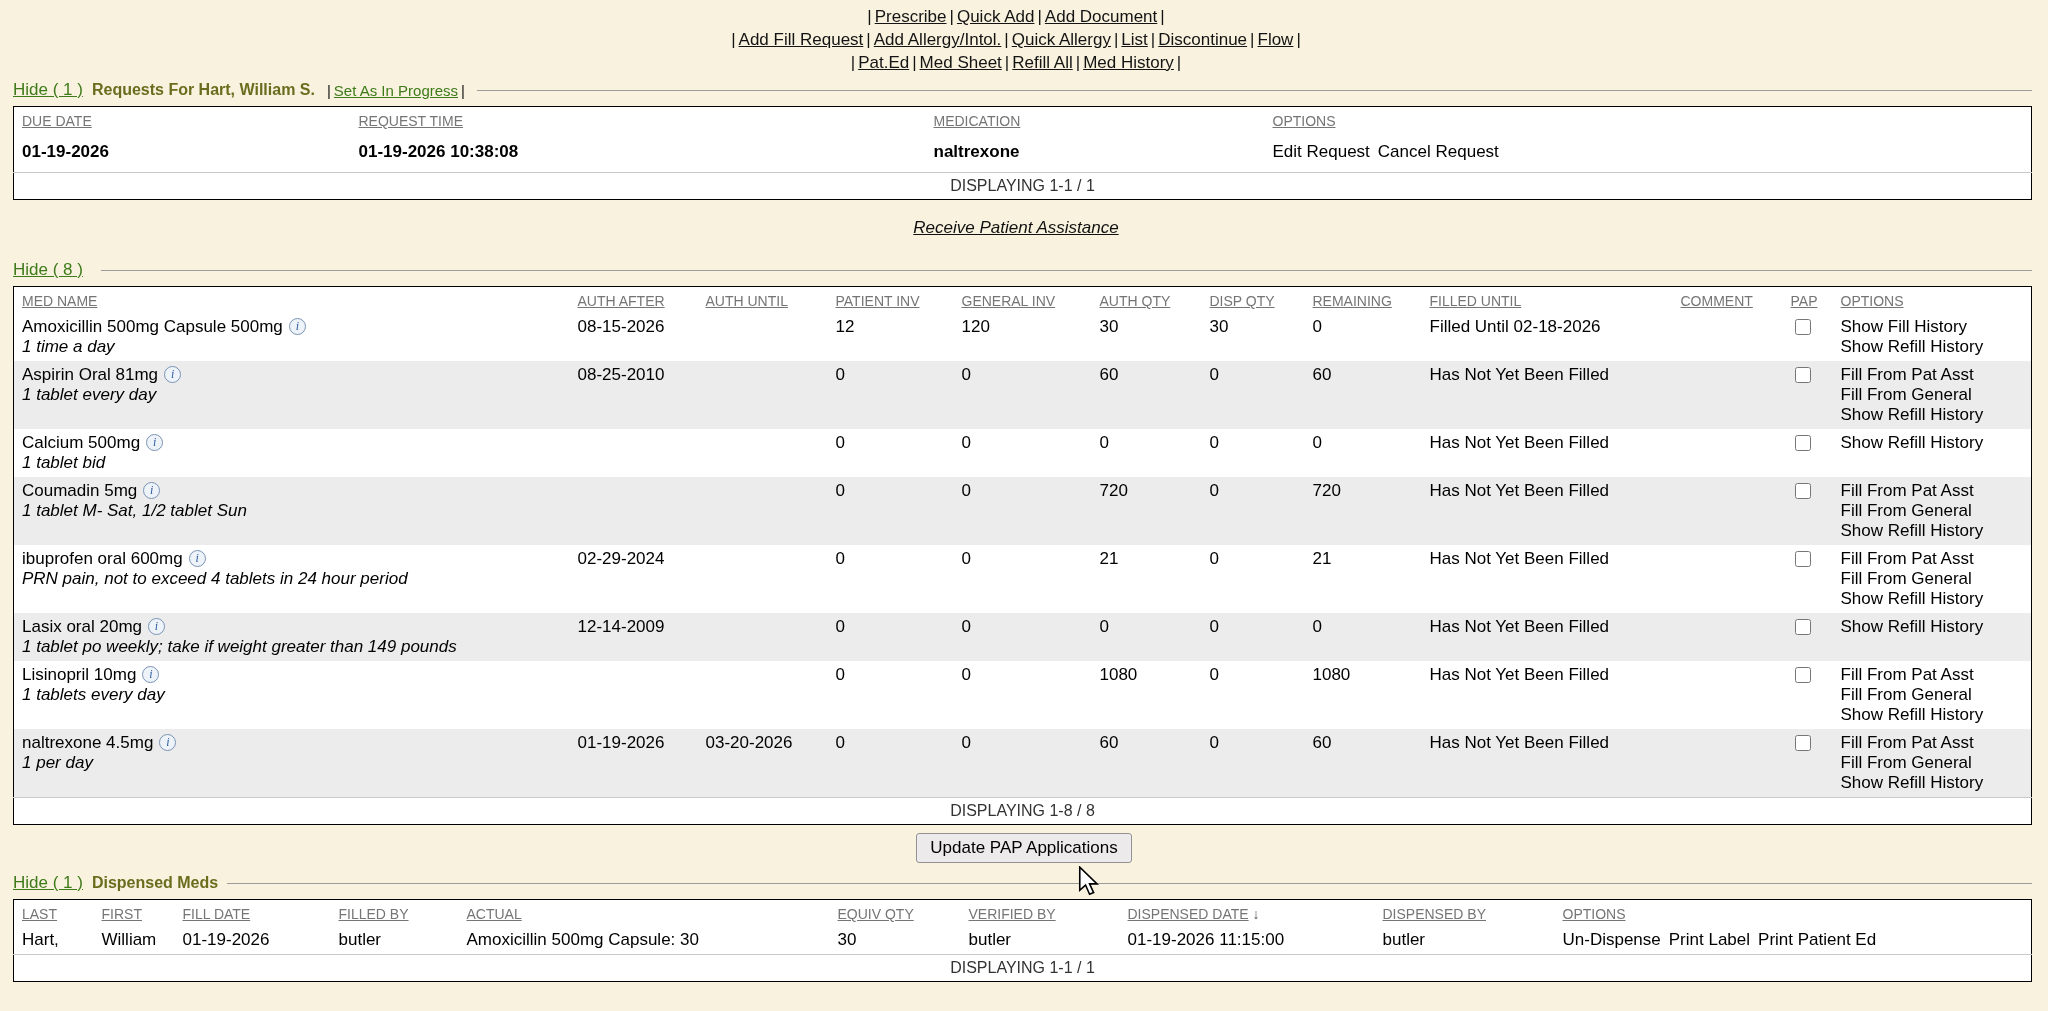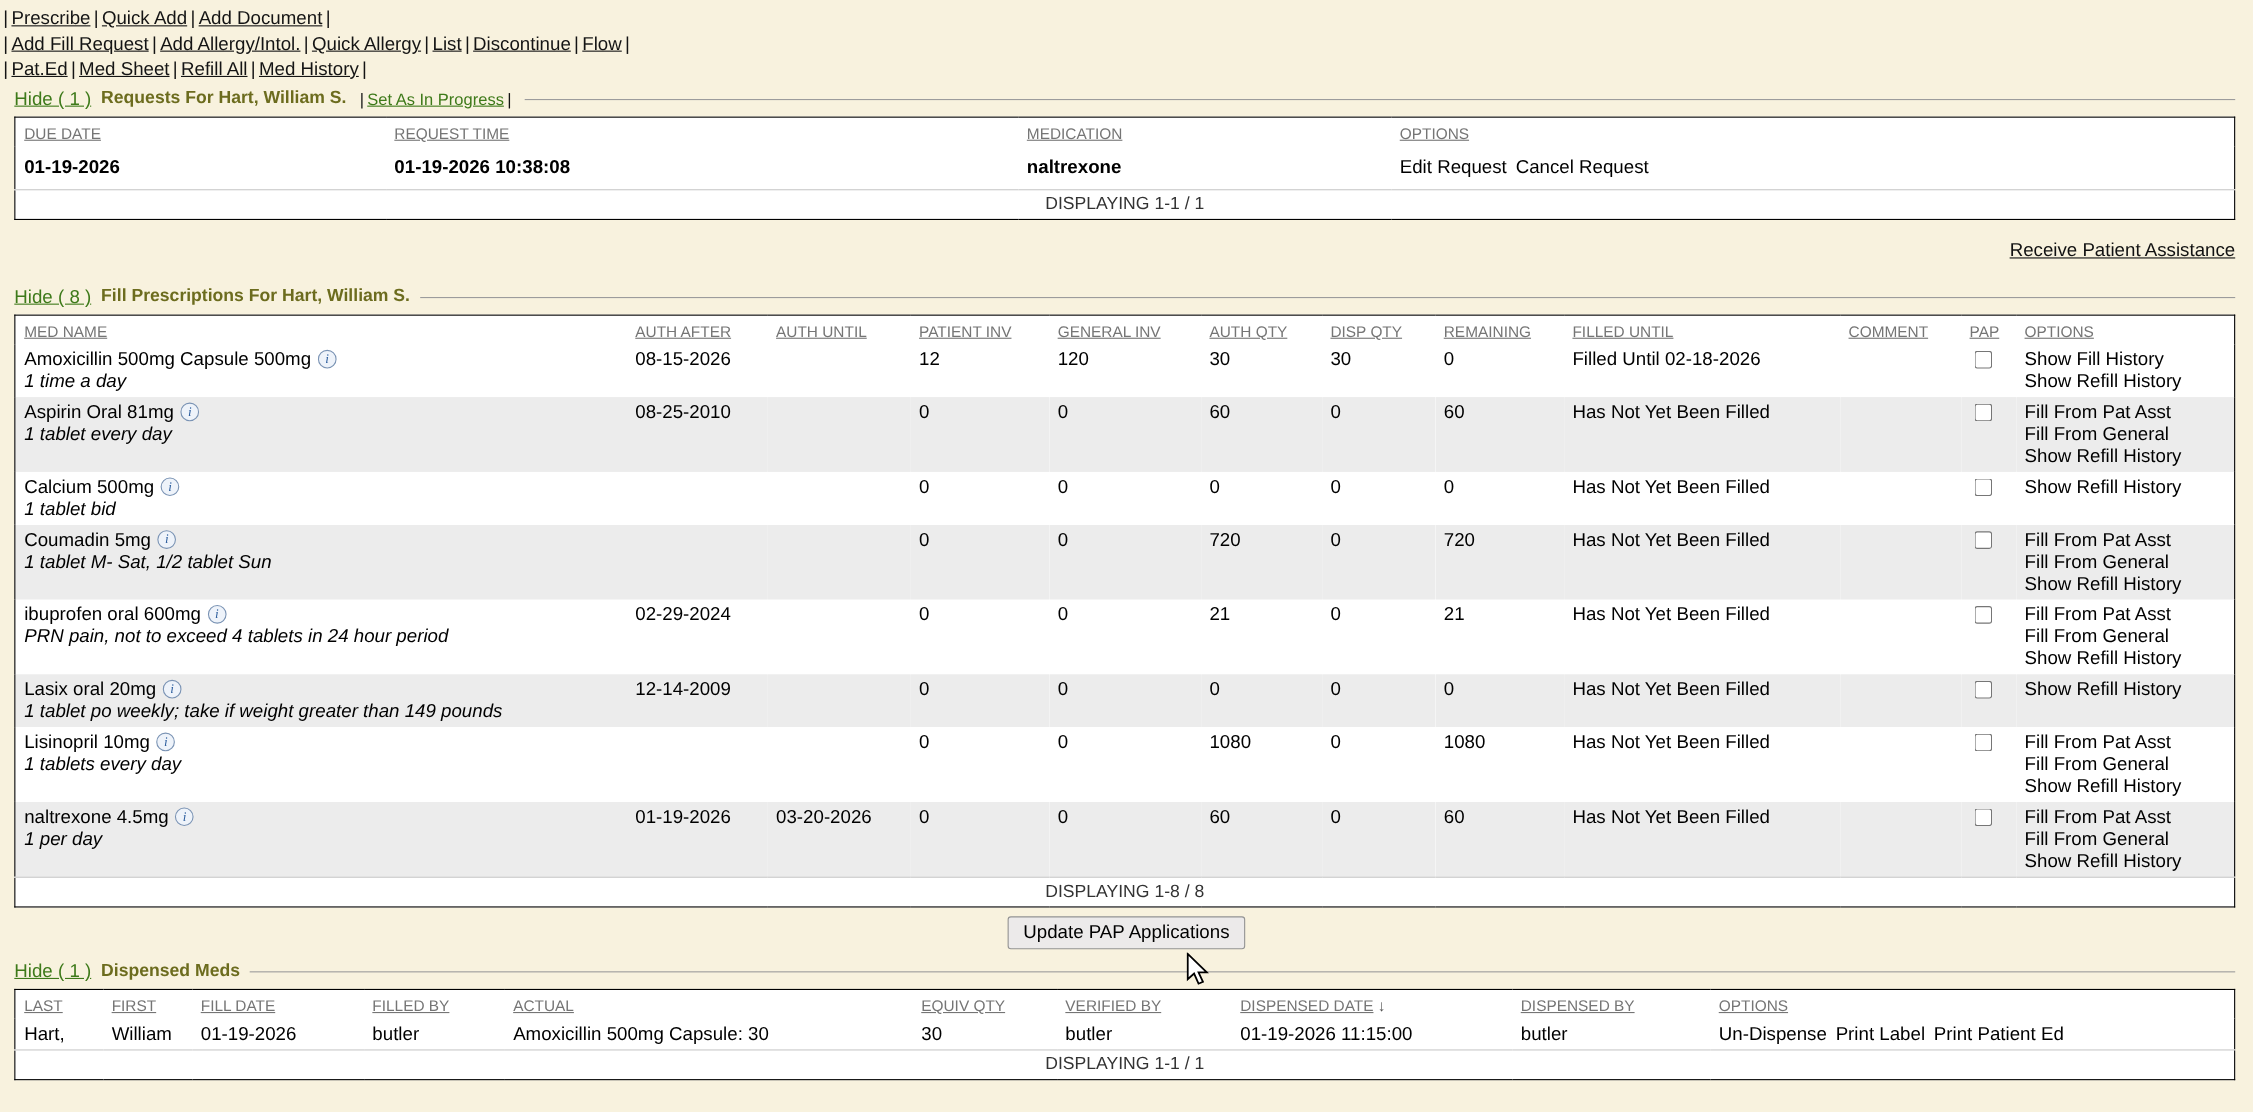--- a/index.html
+++ b/index.html
@@ -7,21 +7,21 @@
     width: 2048px; height: 1011px;
     overflow: hidden;
     background: #f8f2de;
     font-family: "Liberation Sans", sans-serif;
     font-size: 17px;
     color: #000;
   }
   body { position: relative; }
 
   
-  .top-nav { text-align: left; padding: 5px 16px 0 0; line-height: 23px; }
+  .top-nav { text-align: center; padding: 5px 16px 0 0; line-height: 23px; }
   .top-nav a { color: #141414; text-decoration: underline; cursor: pointer; }
   .sep { color: #141414; margin: 0 3px; }
 
   
   .section { margin: 0 16px 0 13px; }
   .section-head { display: flex; align-items: center; white-space: nowrap; }
   .hide-link { color: #3e7a1a; text-decoration: underline; font-size: 17px; margin-right: 9px; cursor: pointer; }
   .section-title { color: #6c6c1e; font-weight: bold; font-size: 16px; }
   .head-extra { font-size: 15px; margin-left: 9px; color: #555; }
   .head-extra a { color: #3e7a1a; text-decoration: underline; cursor: pointer; }
@@ -46,21 +46,21 @@
     border: 1px solid #7a93b4; border-radius: 50%;
     color: #2d5e9e; background: #eef3fa;
     font-size: 12px; font-style: italic; font-family: "Liberation Serif", serif;
     margin-left: 6px; vertical-align: 2px; cursor: pointer;
   }
   .sort-icon { color: #555; margin-left: 4px; font-size: 14px; text-decoration: none; display: inline-block; }
 
   .pap-cell input { width: 16px; height: 16px; margin: 2px 0 0 4px; cursor: pointer; }
 
   
-  .side-links { text-align: right; margin: 16px 16px 0 0; line-height: 24px; }
+  .side-links { text-align: center; margin: 16px 16px 0 0; line-height: 24px; font-style: italic; }
   .side-links a { display: block; color: #111; text-decoration: underline; cursor: pointer; }
 
   
   .button-row { text-align: center; margin-top: 8px; }
   .pap-button {
     font-family: "Liberation Sans", sans-serif; font-size: 17px; color: #000;
     padding: 4px 13px; background: #eceaea; border: 1px solid #939393; border-radius: 3px; cursor: pointer;
   }
 
   .mt-requests { margin-top: 6px; }
@@ -124,21 +124,20 @@
     </table>
 </div>
 
 <div class="side-links">
   <a>Receive Patient Assistance</a>
 </div>
 
 <div class="section mt-fill">
   <div class="section-head">
     <a class="hide-link">Hide ( 8 )</a>
-    <span class="section-title">Fill Prescriptions For Hart, William S.</span>
     <span class="head-rule"></span>
   </div>
 
   <table>
     <colgroup>
       <col style="width:556px">
         <col style="width:128px">
         <col style="width:130px">
         <col style="width:126px">
       <col style="width:138px">

